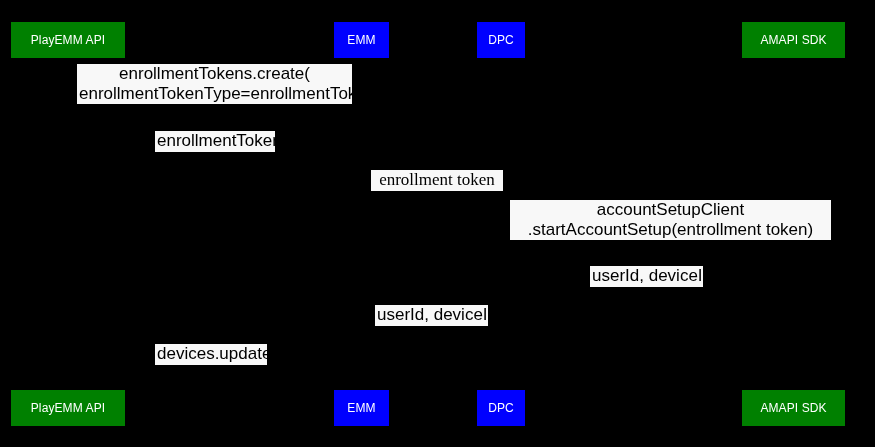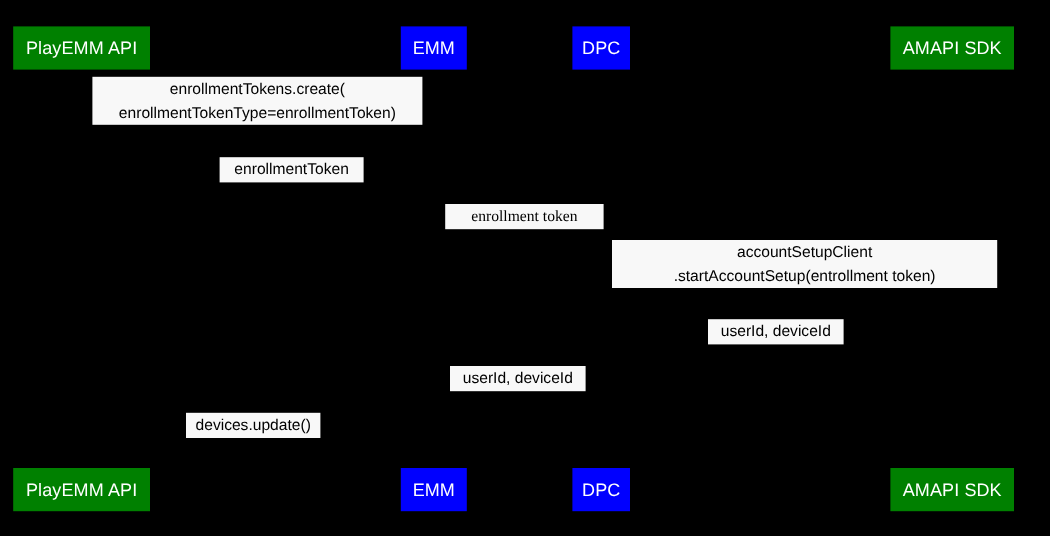--- a/index.html
+++ b/index.html
@@ -16,42 +16,42 @@
     height: 447px;
     background: #000000;
     overflow: hidden;
   }
   .participant {
     position: absolute;
     display: flex;
     align-items: center;
     justify-content: center;
     color: #ffffff;
-    font-size: 15px;
+    font-size: 12px;
     line-height: 1;
     letter-spacing: 0.1px;
     white-space: nowrap;
     box-sizing: border-box;
     padding: 0 10px;
     height: 36px;
   }
   .participant.green { background: #008000; }
   .participant.blue  { background: #0000ff; text-align: center; }
 
   .lifeline {
     position: absolute;
     width: 1px;
     background: #000000;
   }
 
   .msg-label {
     position: absolute;
     background: #f8f8f8;
     color: #000000;
-    font-size: 13px;
+    font-size: 17px;
     line-height: 20px;
     text-align: center;
     white-space: nowrap;
     box-sizing: border-box;
     padding: 0 2px;
   }
   .msg-label .line {
     display: block;
   }
 </style>
@@ -84,21 +84,21 @@
     <div class="participant green" style="left: 742px; top: 22px; width: 103px; height: 36px;">
       <span>AMAPI SDK</span>
     </div>
     <div class="participant green" style="left: 742px; top: 390px; width: 103px; height: 36px;">
       <span>AMAPI SDK</span>
     </div>
     <div class="msg-label" style="left: 77px; top: 64px; width: 275px; height: 40px;">
       <span class="line">enrollmentTokens.create(</span>
       <span class="line">enrollmentTokenType=enrollmentToken)</span>
     </div>
-    <div class="msg-label" style="left: 155px; top: 131px; width: 120px; height: 21px; margin-left: 28px;">
+    <div class="msg-label" style="left: 155px; top: 131px; width: 120px; height: 21px;">
       <span class="line">enrollmentToken</span>
     </div>
     <div class="msg-label" style="left: 371px; top: 170px; width: 132px; height: 21px; font-family: Liberation Serif, serif;">
       <span class="line">enrollment token</span>
     </div>
     <div class="msg-label" style="left: 510px; top: 200px; width: 321px; height: 40px;">
       <span class="line">accountSetupClient</span>
       <span class="line">.startAccountSetup(entrollment token)</span>
     </div>
     <div class="msg-label" style="left: 590px; top: 266px; width: 113px; height: 21px;">

